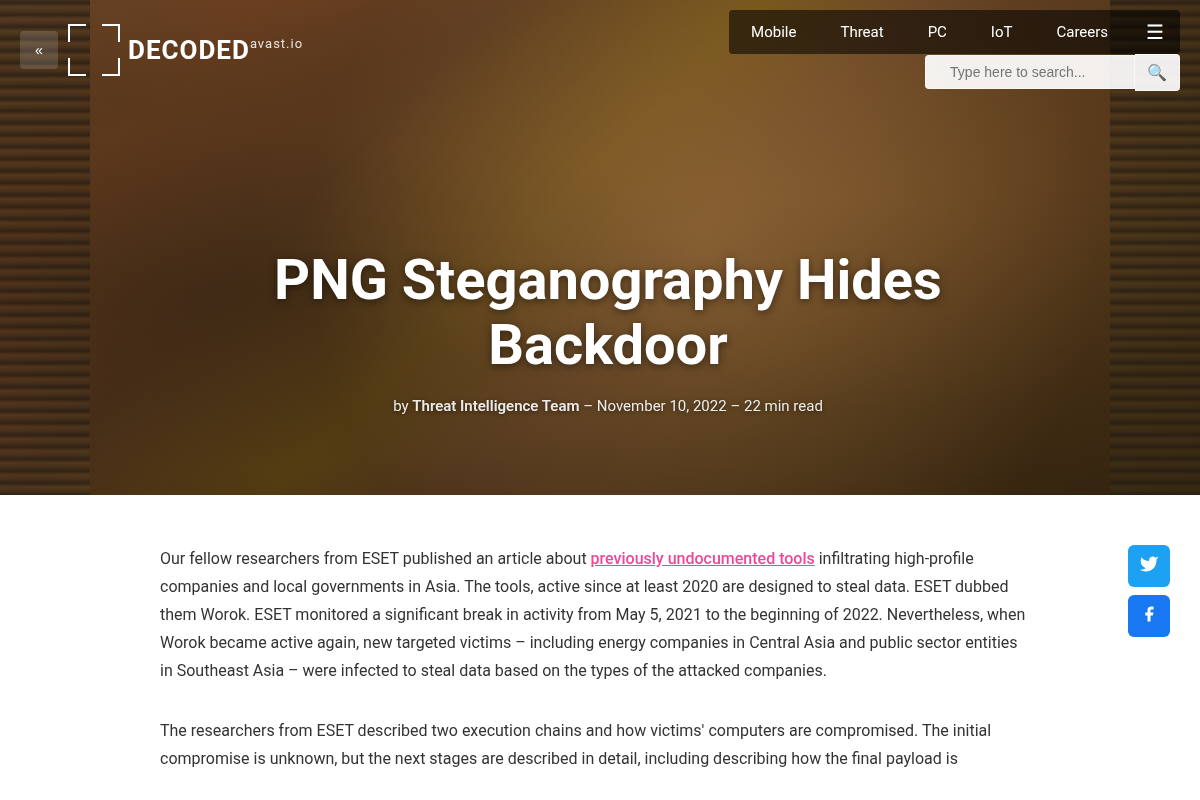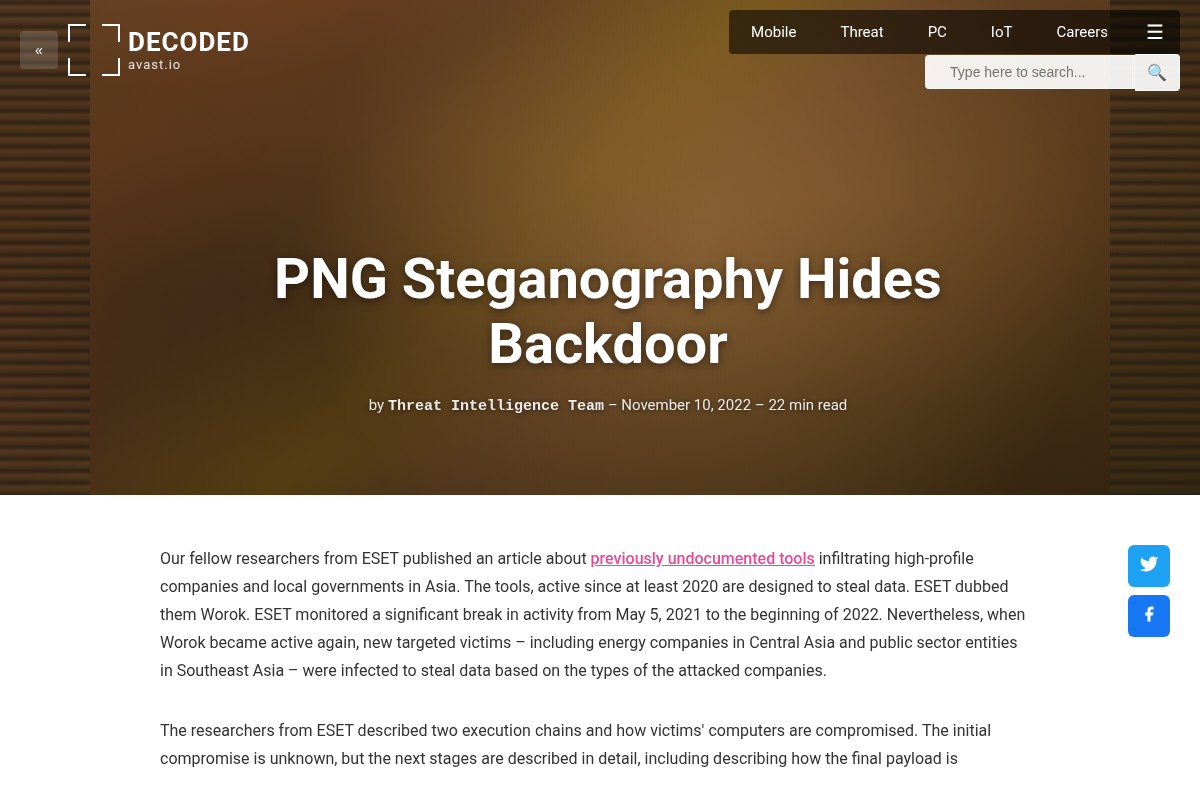--- a/index.html
+++ b/index.html
@@ -62,21 +62,21 @@
     }
 
     .logo-frame svg {
       position: absolute;
       top: 0;
       left: 0;
     }
 
     .logo-text {
       display: flex;
-      flex-direction: column;
+      flex-direction: row;
       margin-left: 8px;
     }
 
     .logo-decoded {
       font-size: 26px;
       font-weight: 700;
       color: white;
       letter-spacing: 1px;
       line-height: 1.1;
     }
@@ -365,21 +365,21 @@
   <div class="hero-bg"></div>
   <div class="texture-band-left"></div>
   <div class="texture-band-right"></div>
   <div class="hero-center"></div>
 
   <div class="hero-content">
     <h1 class="hero-title">PNG Steganography Hides Backdoor</h1>
     <div class="hero-meta">
       <span>by</span>
       <span> </span>
-      <span style="font-weight:600; cursor:pointer;font-family:Liberation Mono, monospace;">Threat Intelligence Team</span>
+      <span style="font-weight:600; cursor:pointer;">Threat Intelligence Team</span>
       <span>  –  </span>
       <span>November 10, 2022</span>
       <span>  –  </span>
       <span>22 min read</span>
     </div>
   </div>
 </div>
 
 <div class="article-body">
   <div class="article-text">

